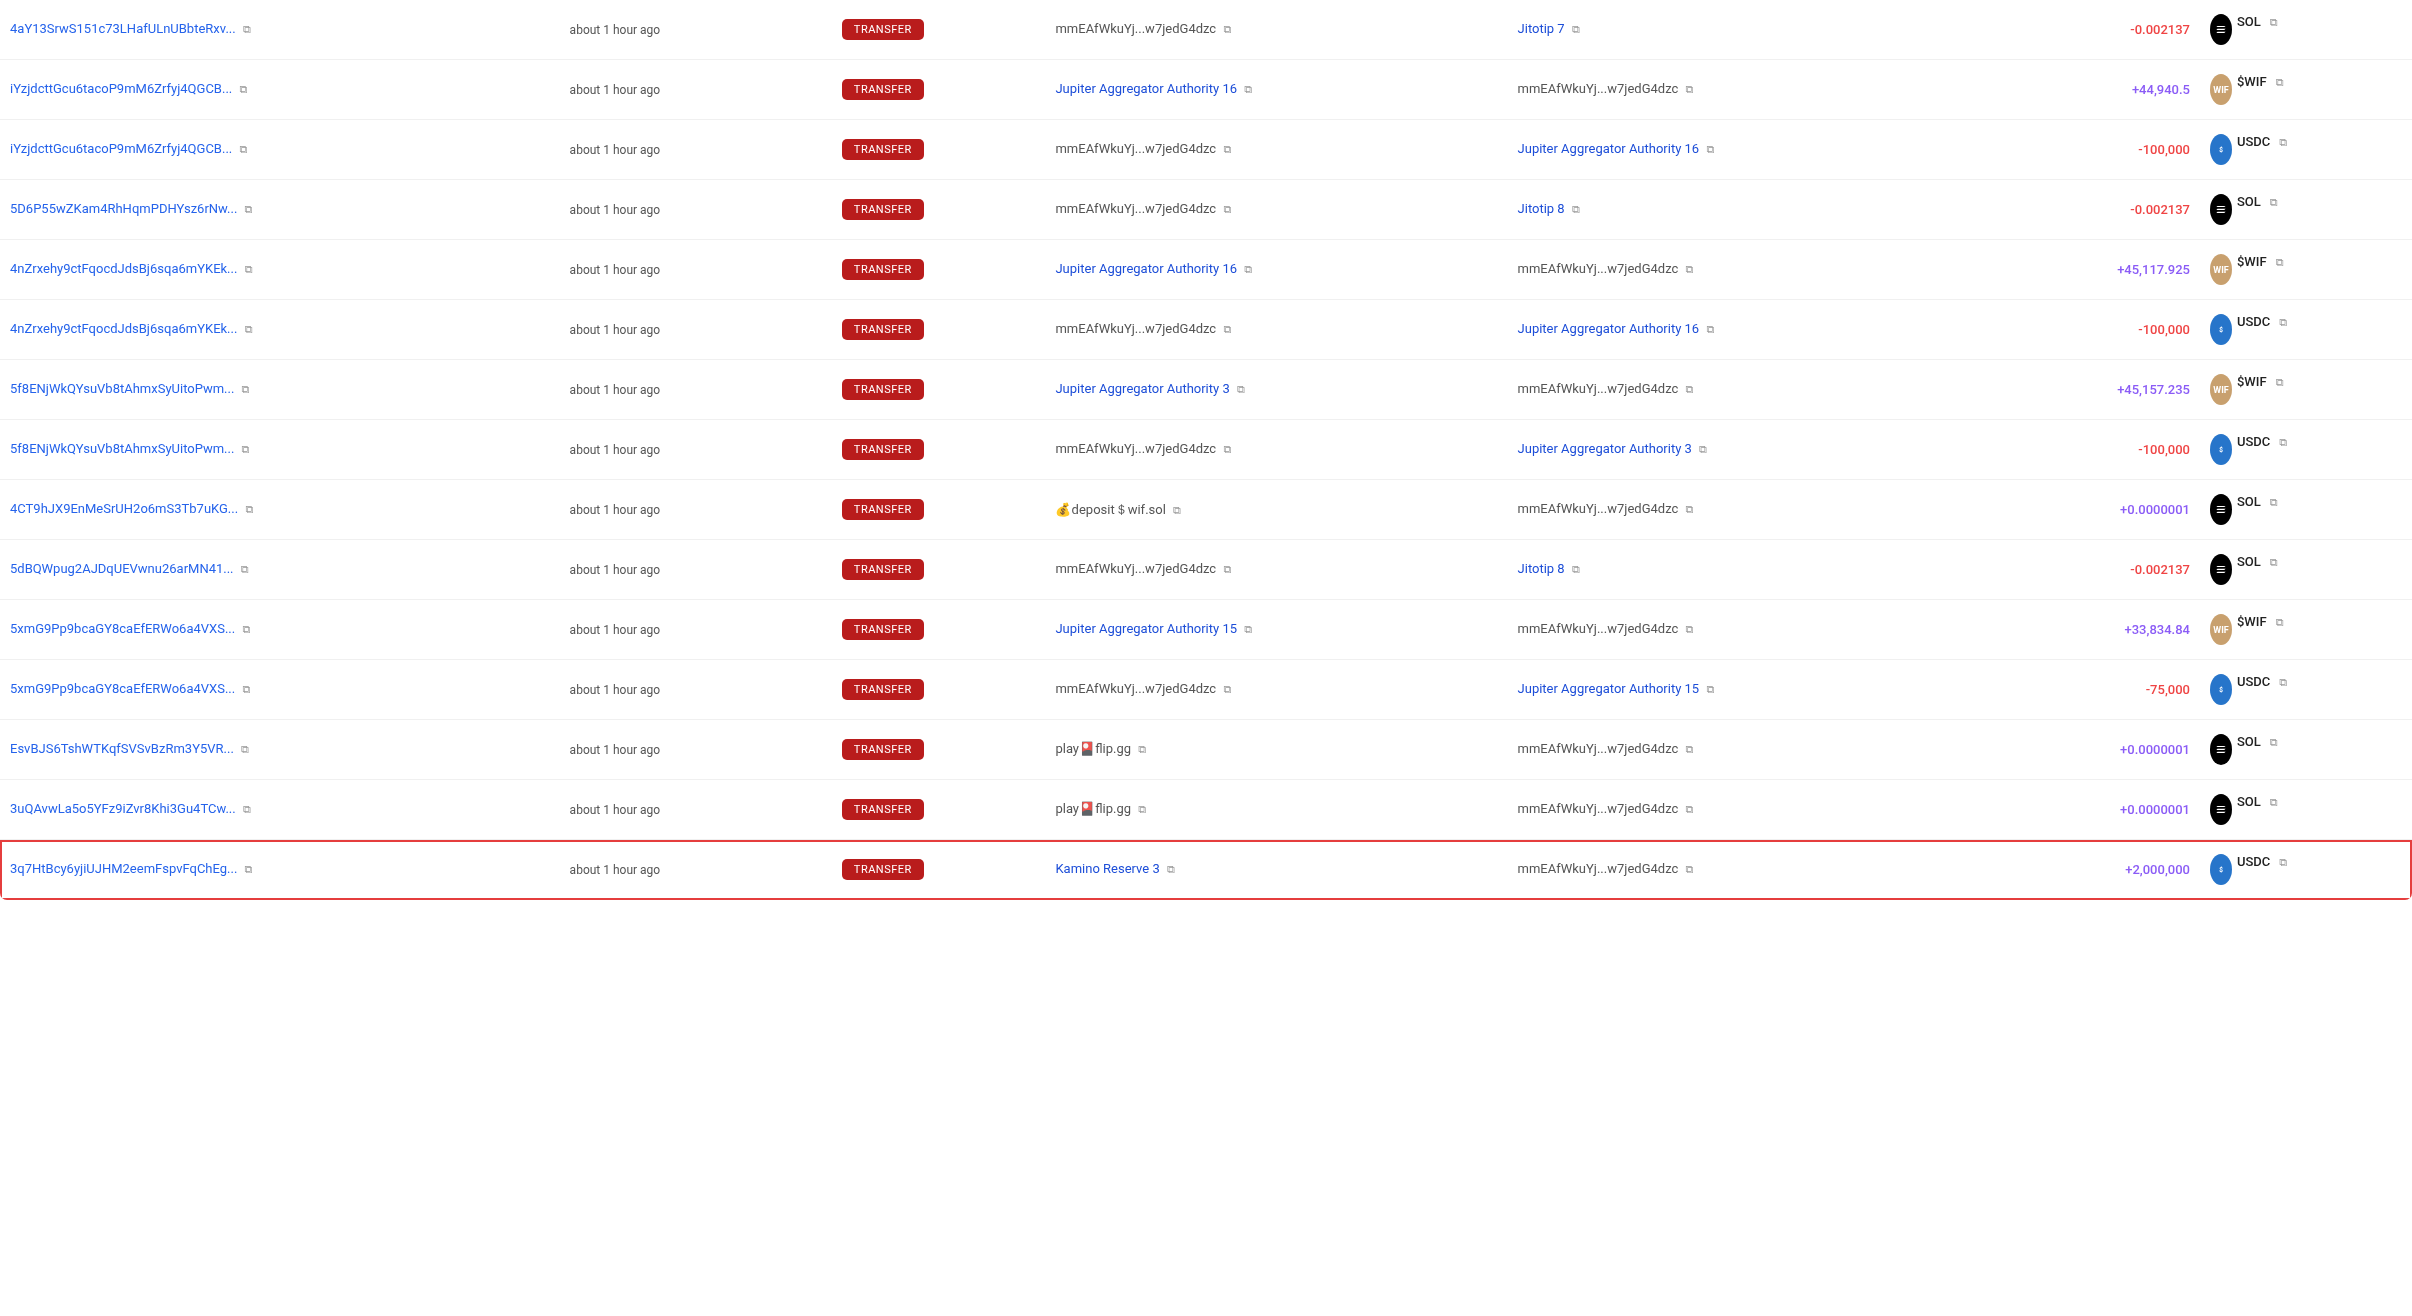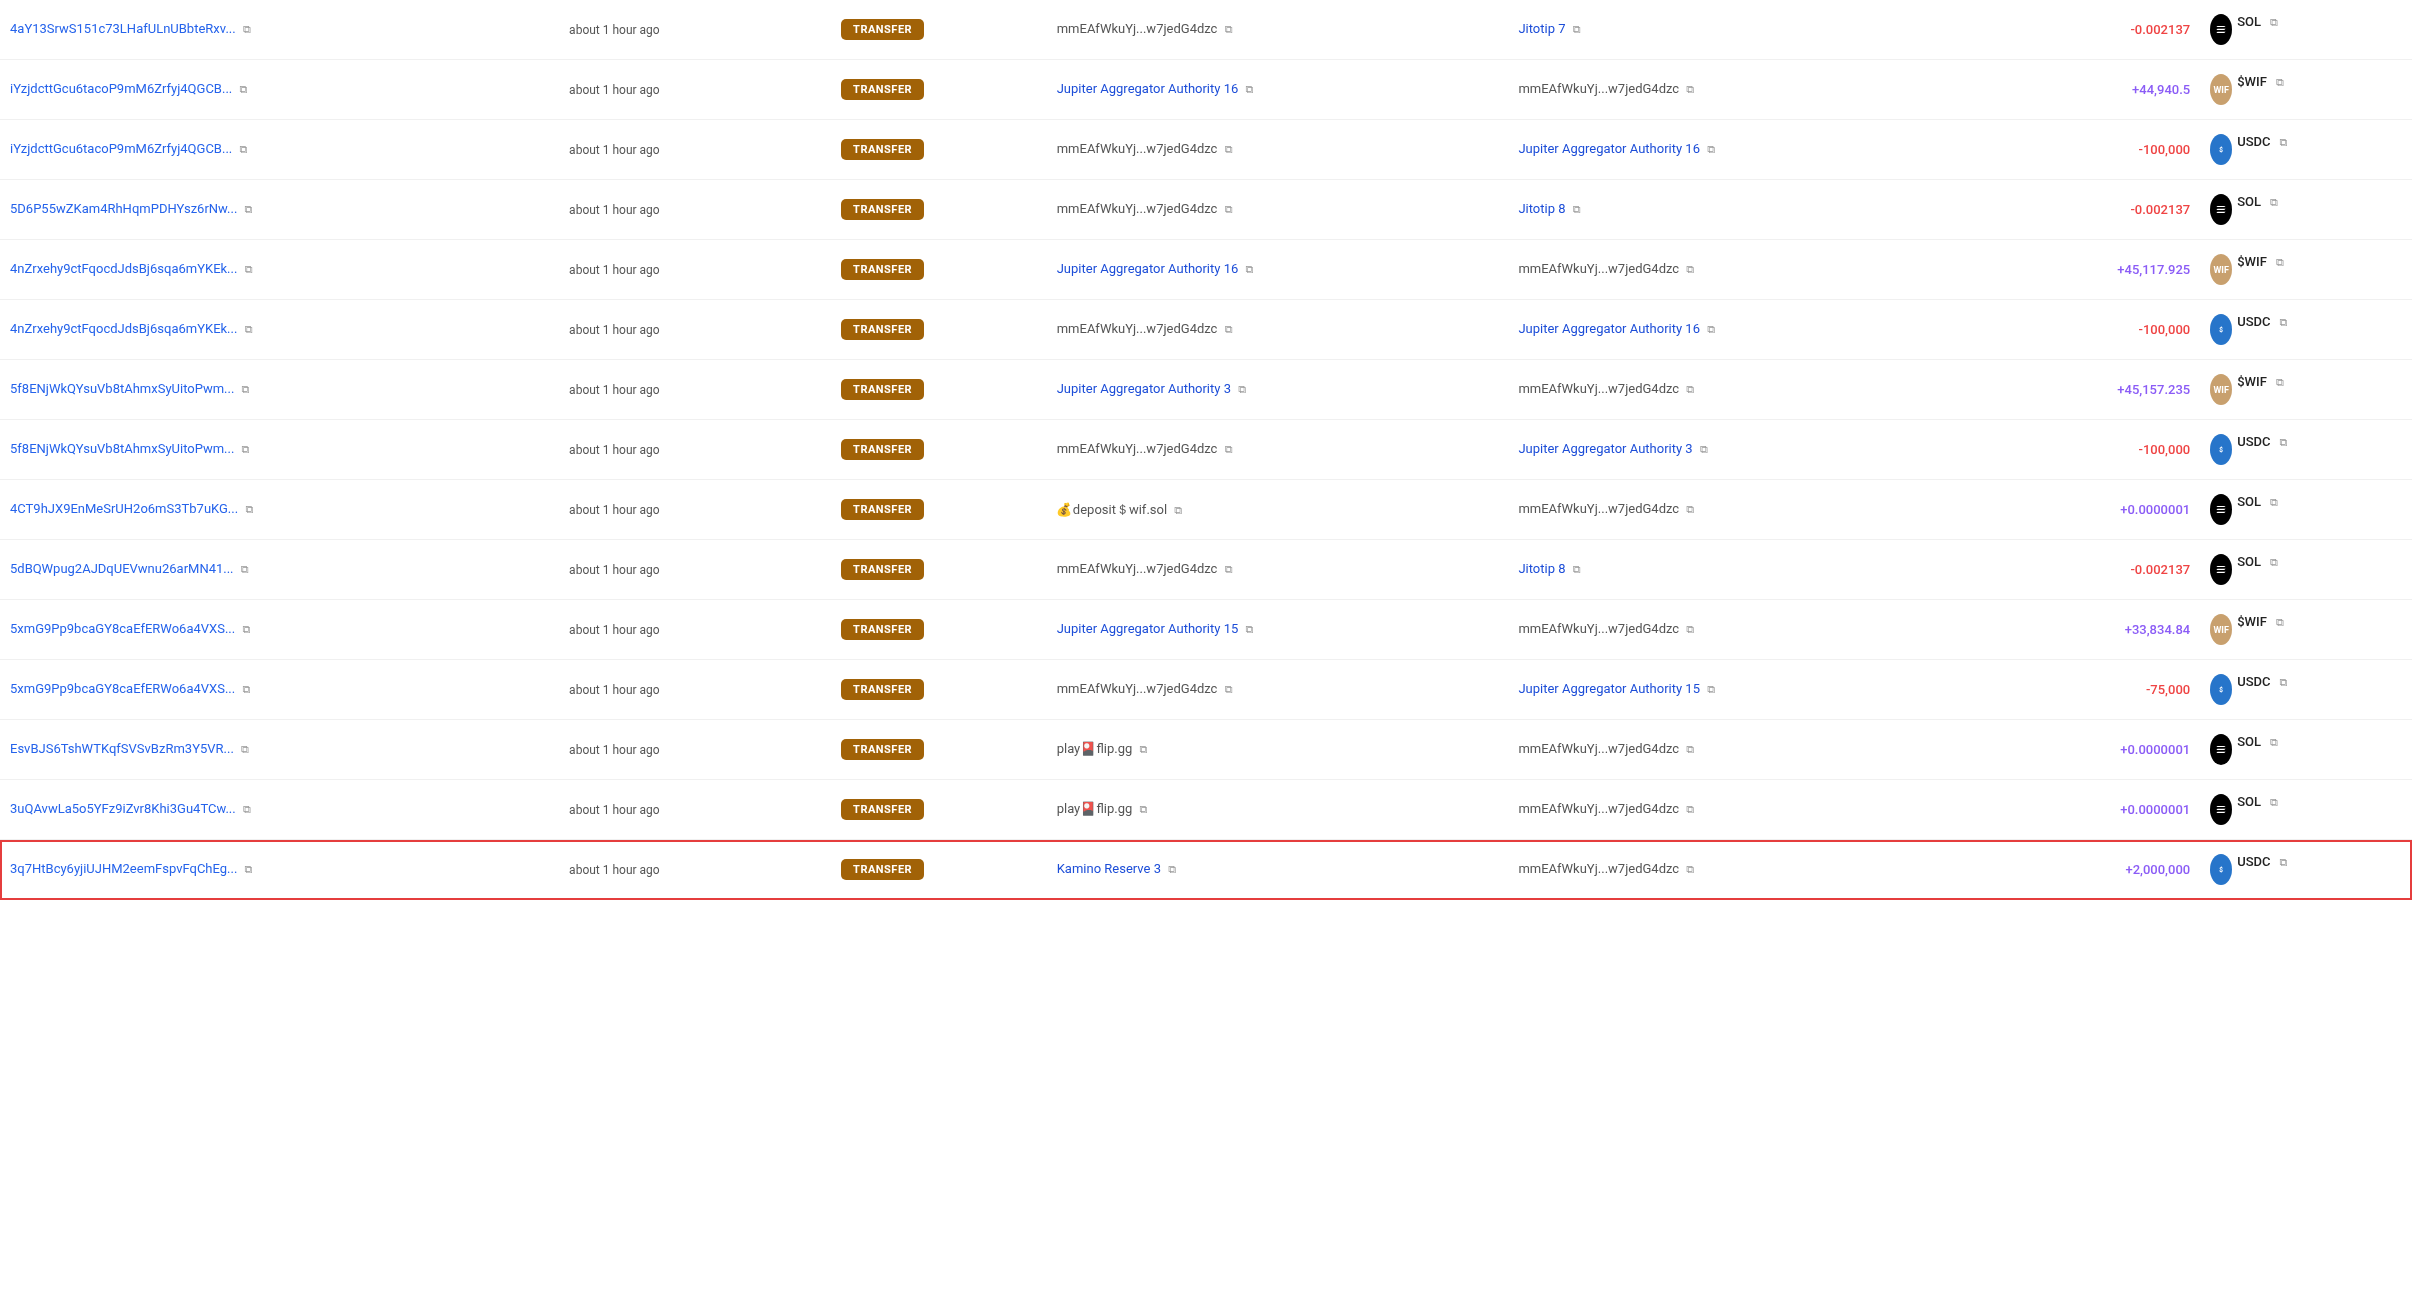--- a/index.html
+++ b/index.html
@@ -5,20 +5,21 @@
     * { box-sizing: border-box; margin: 0; padding: 0; }
     body {
       font-family: -apple-system, BlinkMacSystemFont, 'Segoe UI', Roboto, sans-serif;
       background: #fff;
       font-size: 13px;
       color: #222;
     }
     .table-container {
       width: 100%;
       overflow-x: auto;
+      border-radius: 7px;
     }
     table {
       width: 100%;
       border-collapse: collapse;
     }
     tr {
       border-bottom: 1px solid #f0f0f0;
     }
     tr.highlighted {
       outline: 2px solid #e53e3e;
@@ -43,24 +44,24 @@
       font-size: 11px;
       display: inline-flex;
       align-items: center;
     }
     .time-cell {
       color: #555;
       font-size: 12px;
       min-width: 130px;
     }
     .transfer-badge {
-      background: #a16207;
+      background: #b91c1c;
       color: #fff;
       font-size: 11px;
-      font-weight: 700;
+      font-weight: 400;
       padding: 4px 12px;
       border-radius: 5px;
       letter-spacing: 0.5px;
       display: inline-block;
     }
     .from-cell {
       color: #555;
       min-width: 160px;
     }
     .from-link {

